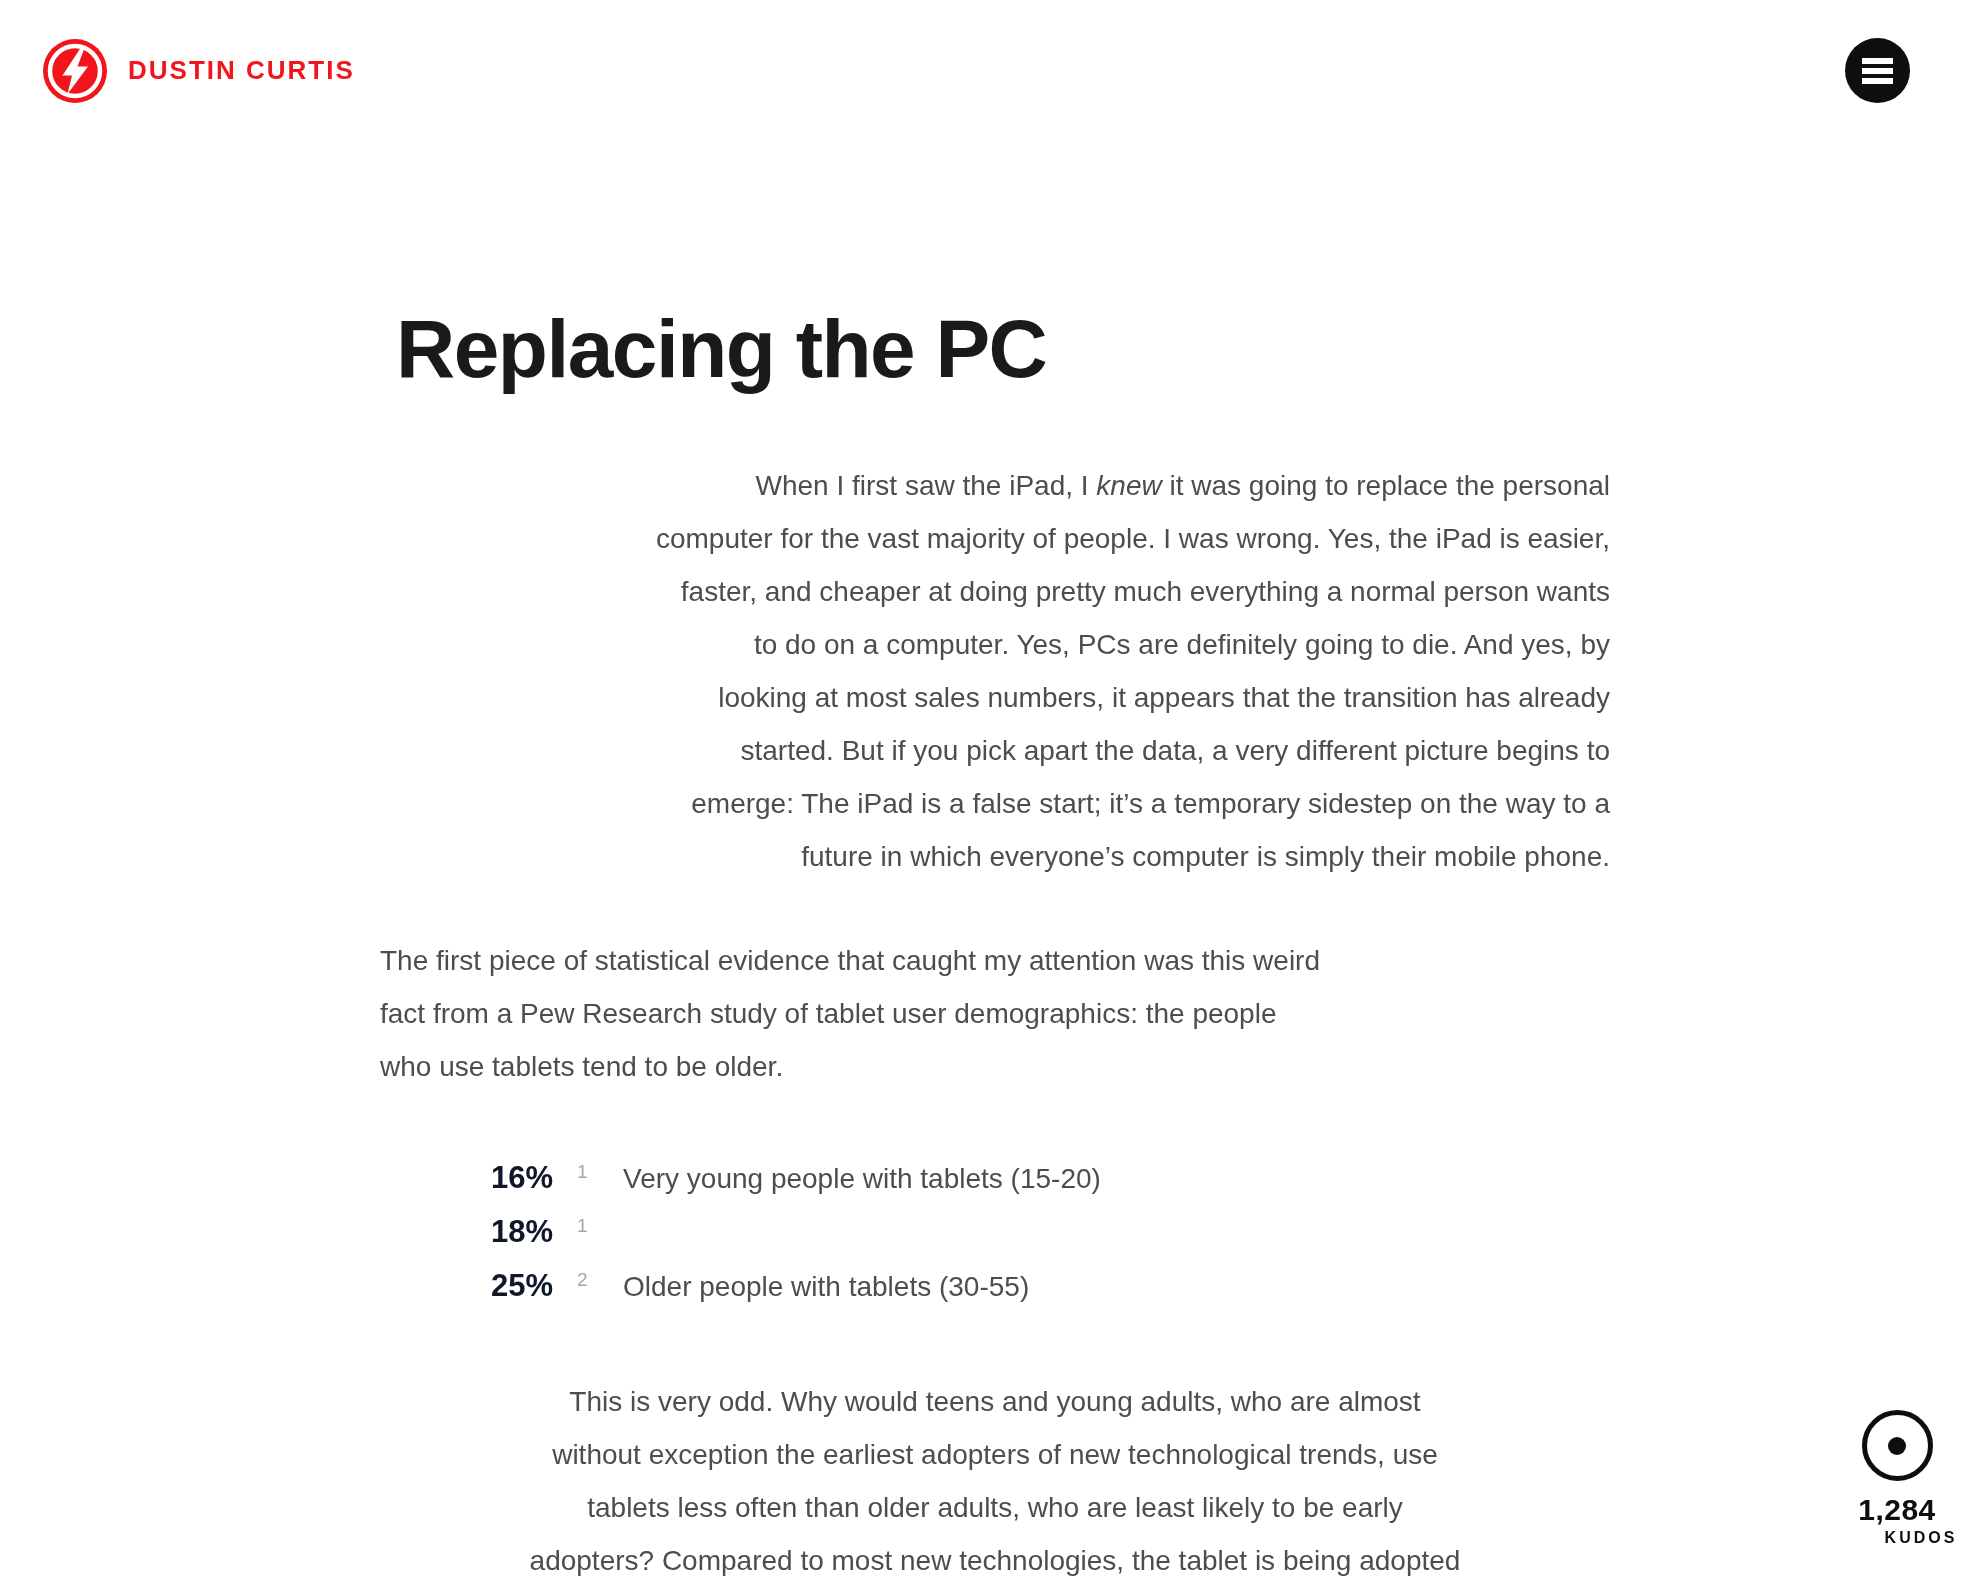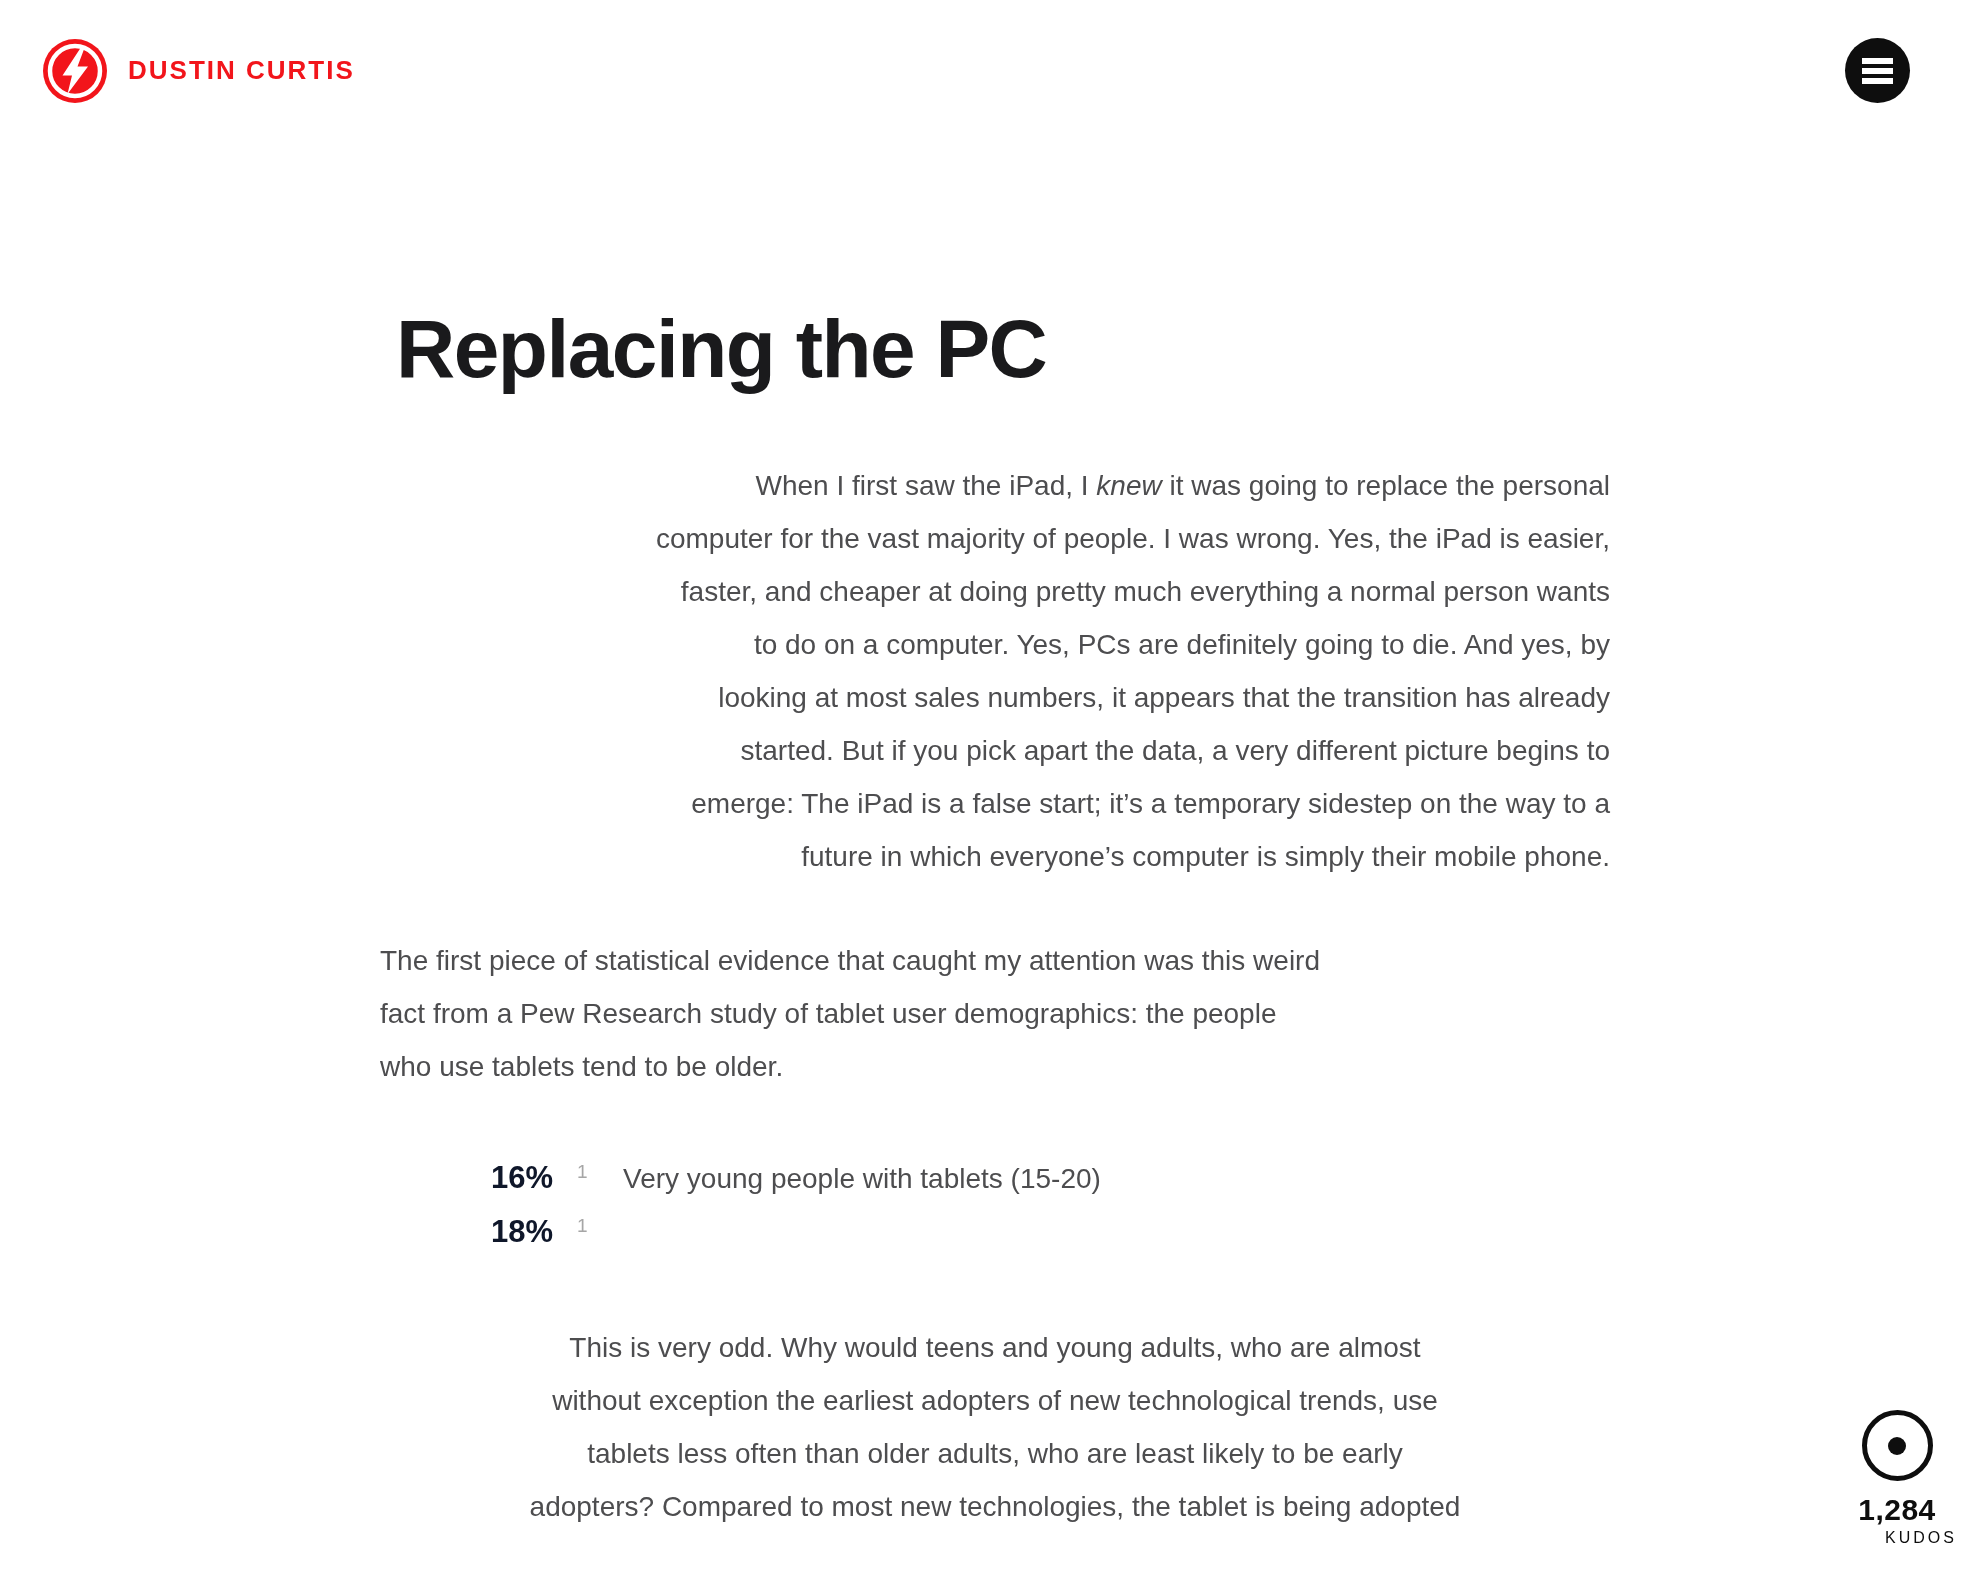--- a/index.html
+++ b/index.html
@@ -80,21 +80,21 @@
     width: 18px; height: 18px; margin: -9px 0 0 -9px;
     background: #0e0e0e; border-radius: 50%;
   }
   .kudos-count {
     margin-top: 12px;
     font-size: 30px; font-weight: 700; color: #0e0e0e; letter-spacing: 0.5px;
     line-height: 1.1;
   }
   .kudos-label {
     margin-top: 2px;
-    font-size: 16px; font-weight: 400; letter-spacing: 3px; color: #0e0e0e;
+    font-size: 16px; font-weight: 700; letter-spacing: 3px; color: #0e0e0e;
     line-height: 1.2;
     padding-left: 48px;
   }
 </style>
 </head>
 <body>
 
 <header class="site-header">
   <a class="logo-link">
     <svg class="logo-mark" viewBox="0 0 64 64" aria-hidden="true">
@@ -132,20 +132,25 @@
   <div class="stats-list">
     <div class="stat-row">
       <span class="stat-value">16%</span>
       <span class="stat-footnote">1</span>
       <span class="stat-label">Very young people with tablets (15-20)</span>
     </div>
     <div class="stat-row">
       <span class="stat-value">18%</span>
       <span class="stat-footnote">1</span>
     </div>
+    <div class="stat-row">
+      <span class="stat-value">25%</span>
+      <span class="stat-footnote">2</span>
+      <span class="stat-label">Older people with tablets (30-55)</span>
+    </div>
   </div>
 
   <p class="closing">This is very odd. Why would teens and young adults, who are almost
 without exception the earliest adopters of new technological trends, use
 tablets less often than older adults, who are least likely to be early
 adopters? Compared to most new technologies, the tablet is being adopted</p>
 </main>
 
 <aside class="kudos-widget">
   <button class="kudos-button">

